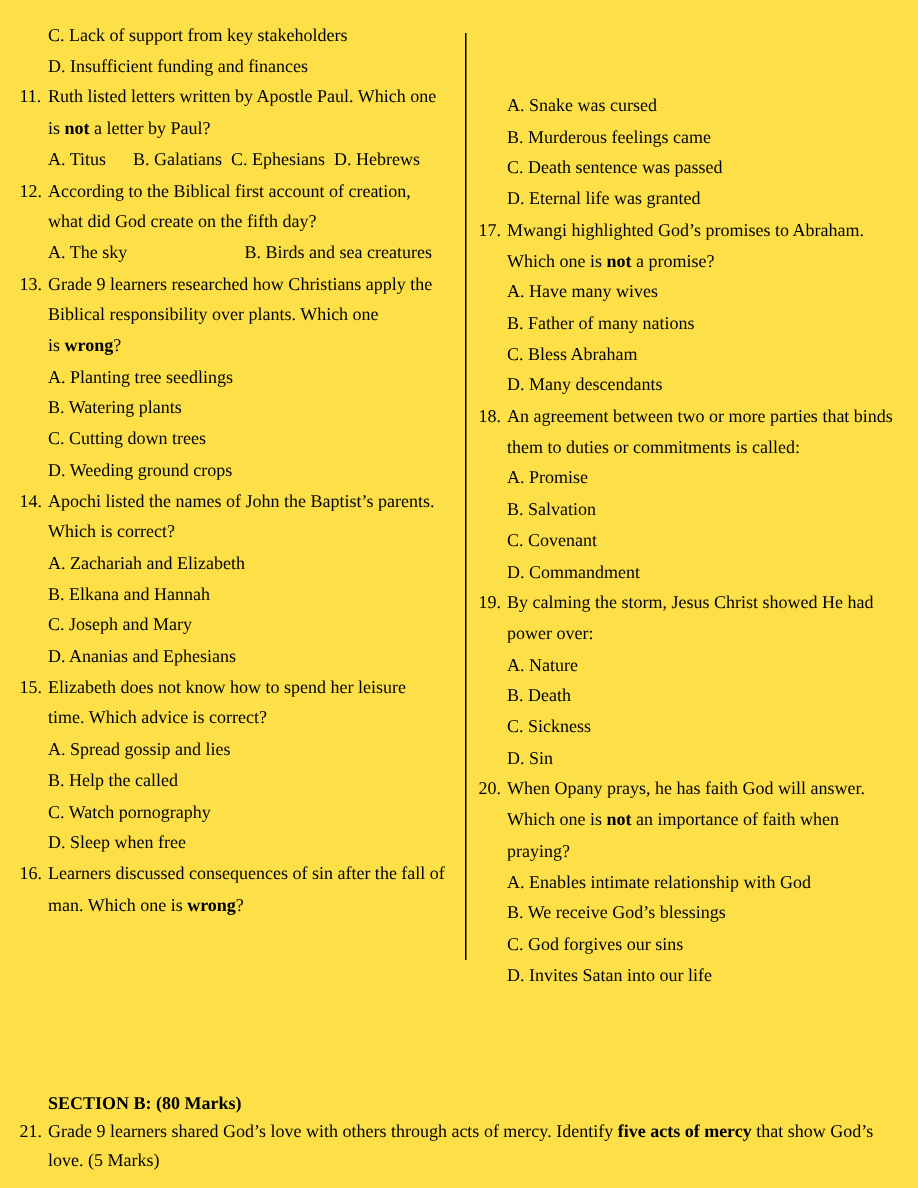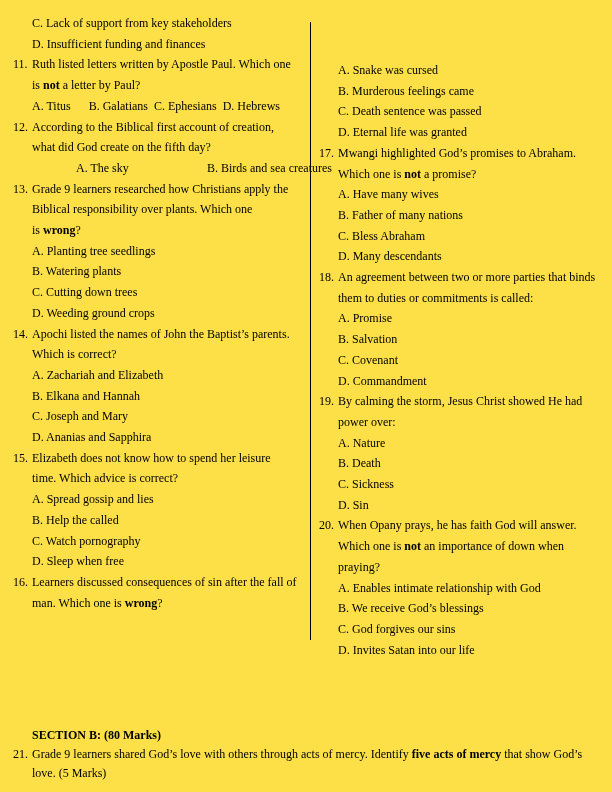--- a/index.html
+++ b/index.html
@@ -22,21 +22,21 @@
     width: 1px; height: 618px;
     background: #000000;
   }
   .line {
     position: relative;
     padding-left: 19px;
     line-height: 20.7px;
     white-space: pre;
   }
   .line .qnum { position: absolute; left: 0; top: 0; }
-  .line .cell1 { display: inline-block; width: 131px; margin-left: 44px; }
+  .line .cell1 { display: inline-block; width: 131px; }
   .b { font-weight: bold; }
   .section-b { position: absolute; left: 13px; top: 726px; width: 590px; }
   .section-b .line { line-height: 19.2px; }
   .section-b .heading { font-weight: bold; }
 </style>
 </head>
 <body>
 
 <div class="page">
   <div class="col col-left" id="col-left">
@@ -53,21 +53,21 @@
       <div class="line"><span>is </span><span class="b">wrong</span><span>?</span></div>
       <div class="line"><span>A. Planting tree seedlings</span></div>
       <div class="line"><span>B. Watering plants</span></div>
       <div class="line"><span>C. Cutting down trees</span></div>
       <div class="line"><span>D. Weeding ground crops</span></div>
       <div class="line"><span class="qnum">14.</span><span>Apochi listed the names of John the Baptist’s parents.</span></div>
       <div class="line"><span>Which is correct?</span></div>
       <div class="line"><span>A. Zachariah and Elizabeth</span></div>
       <div class="line"><span>B. Elkana and Hannah</span></div>
       <div class="line"><span>C. Joseph and Mary</span></div>
-      <div class="line"><span>D. Ananias and Sapphira</span></div>
+      <div class="line"><span>D. Ananias and Ephesians</span></div>
       <div class="line"><span class="qnum">15.</span><span>Elizabeth does not know how to spend her leisure</span></div>
       <div class="line"><span>time. Which advice is correct?</span></div>
       <div class="line"><span>A. Spread gossip and lies</span></div>
       <div class="line"><span>B. Help the called</span></div>
       <div class="line"><span>C. Watch pornography</span></div>
       <div class="line"><span>D. Sleep when free</span></div>
       <div class="line"><span class="qnum">16.</span><span>Learners discussed consequences of sin after the fall of</span></div>
       <div class="line"><span>man. Which one is </span><span class="b">wrong</span><span>?</span></div>
     </div>
   <div class="divider"></div>
@@ -88,21 +88,21 @@
       <div class="line"><span>B. Salvation</span></div>
       <div class="line"><span>C. Covenant</span></div>
       <div class="line"><span>D. Commandment</span></div>
       <div class="line"><span class="qnum">19.</span><span>By calming the storm, Jesus Christ showed He had</span></div>
       <div class="line"><span>power over:</span></div>
       <div class="line"><span>A. Nature</span></div>
       <div class="line"><span>B. Death</span></div>
       <div class="line"><span>C. Sickness</span></div>
       <div class="line"><span>D. Sin</span></div>
       <div class="line"><span class="qnum">20.</span><span>When Opany prays, he has faith God will answer.</span></div>
-      <div class="line"><span>Which one is </span><span class="b">not</span><span> an importance of down when</span></div>
+      <div class="line"><span>Which one is </span><span class="b">not</span><span> an importance of faith when</span></div>
       <div class="line"><span>praying?</span></div>
       <div class="line"><span>A. Enables intimate relationship with God</span></div>
       <div class="line"><span>B. We receive God’s blessings</span></div>
       <div class="line"><span>C. God forgives our sins</span></div>
       <div class="line"><span>D. Invites Satan into our life</span></div>
     </div>
   <div class="section-b">
     <div class="line heading">SECTION B: (80 Marks)</div>
     <div id="section-b-lines">
         <div class="line"><span class="qnum">21.</span><span>Grade 9 learners shared God’s love with others through acts of mercy. Identify </span><span class="b">five acts of mercy</span><span> that show God’s</span></div>

